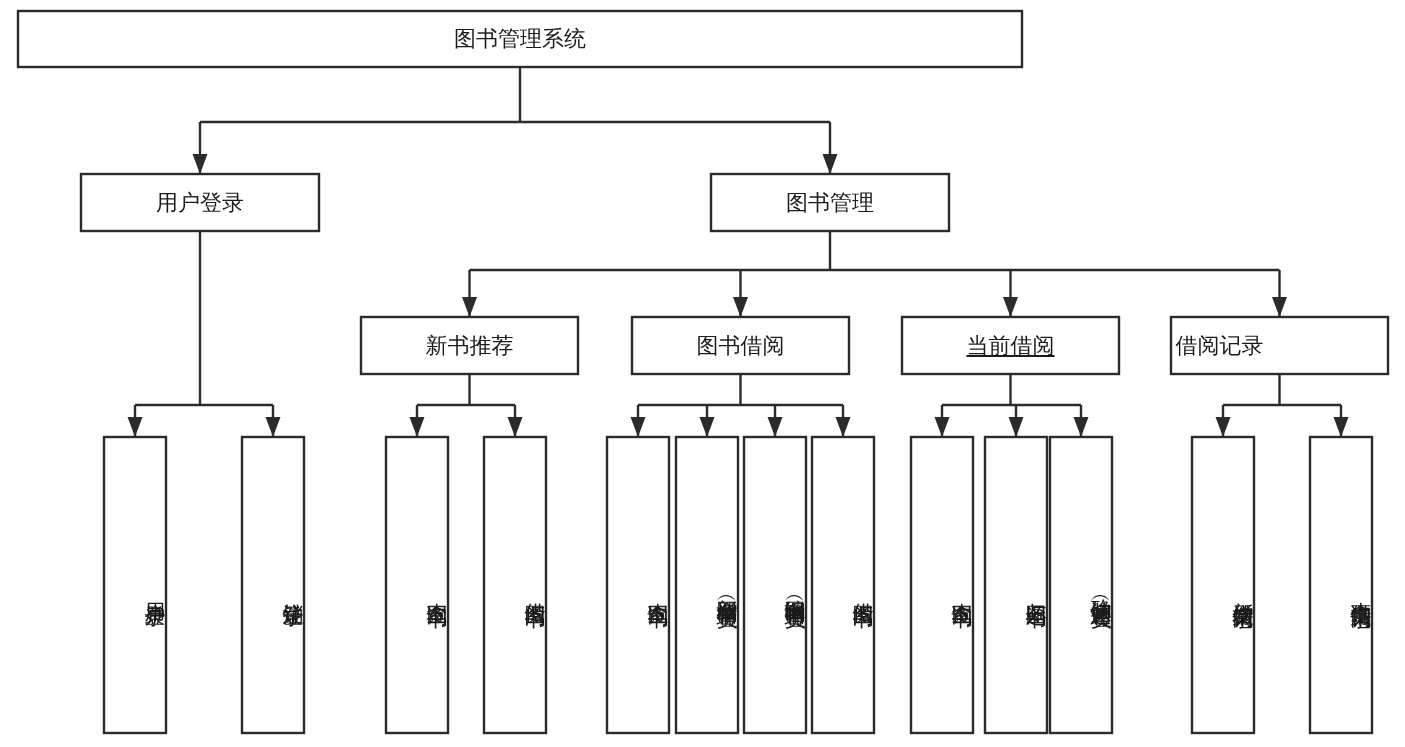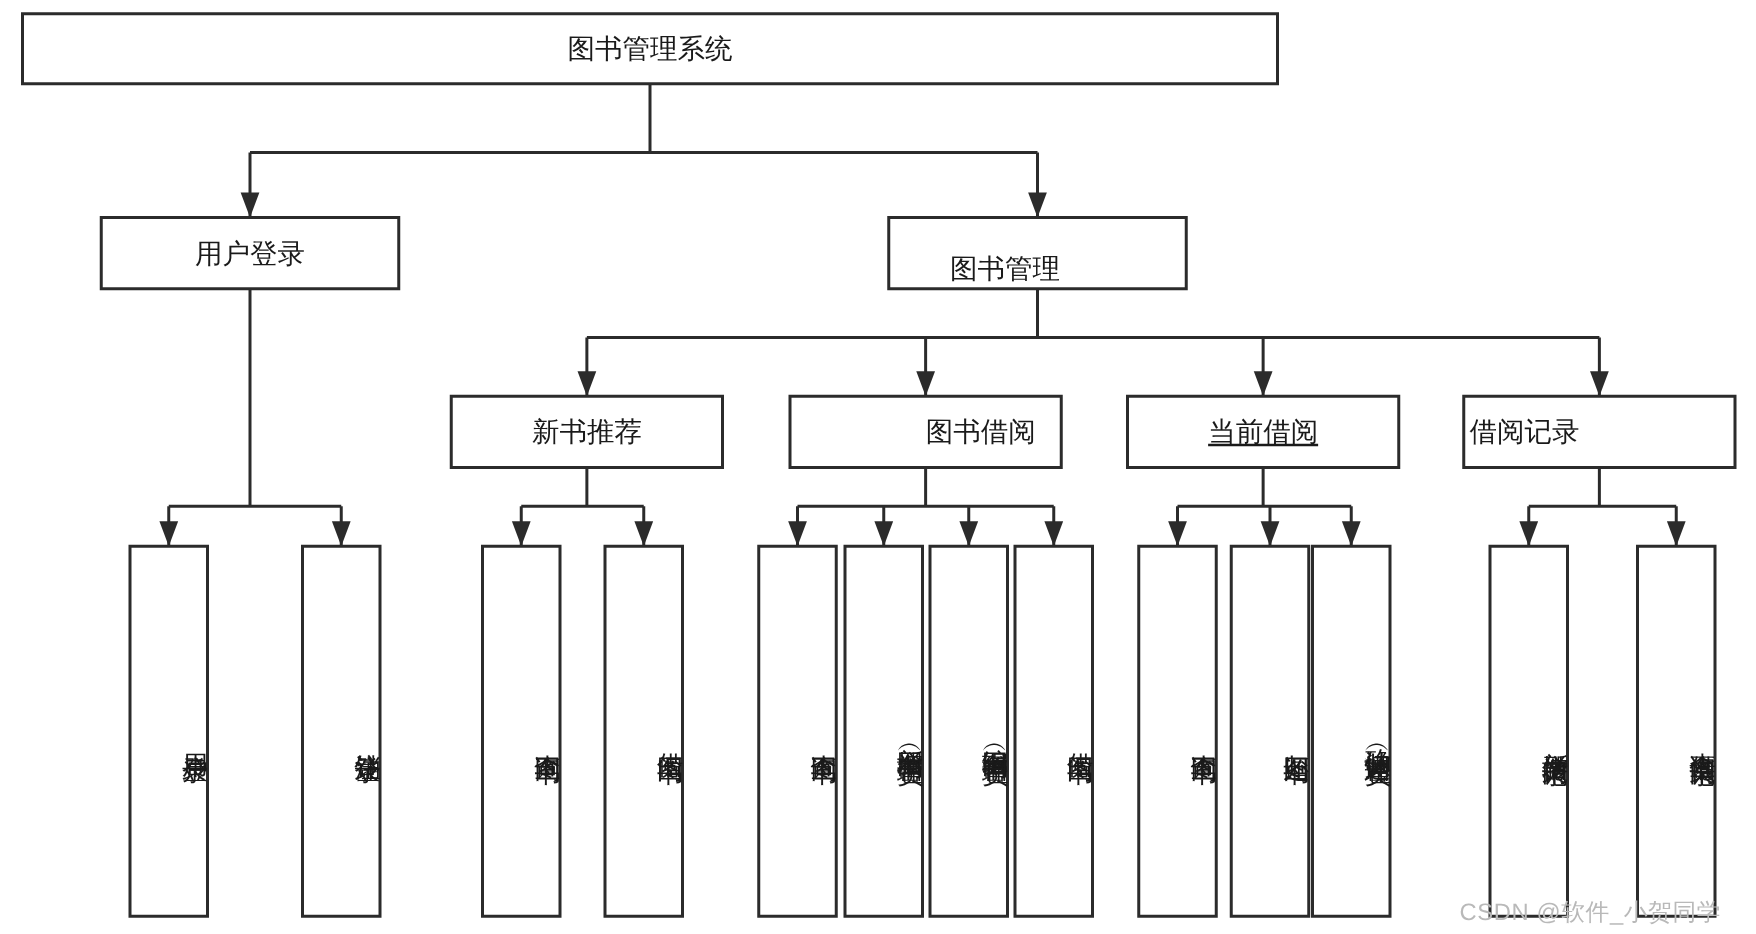--- a/index.html
+++ b/index.html
@@ -158,33 +158,32 @@
         <rect class="node-box" x="911" y="437" width="62" height="296"></rect>
         <rect class="node-box" x="985" y="437" width="62" height="296"></rect>
         <rect class="node-box" x="1050" y="437" width="62" height="296"></rect>
         <rect class="node-box" x="1192" y="437" width="62" height="296"></rect>
         <rect class="node-box" x="1310" y="437" width="62" height="296"></rect>
       </g>
   </svg>
   <div id="labels-layer">
       <div class="hlabel" style="left: 18px; top: 11px; width: 1004px; height: 56px;">图书管理系统</div>
       <div class="hlabel" style="left: 81px; top: 174px; width: 238px; height: 57px;">用户登录</div>
-      <div class="hlabel" style="left: 685px; top: 174px; width: 238px; height: 57px; margin-top: 12px;">图书管理</div>
+      <div class="hlabel" style="left: 711px; top: 174px; width: 238px; height: 57px;">图书管理</div>
       <div class="hlabel" style="left: 361px; top: 317px; width: 217px; height: 57px;">新书推荐</div>
-      <div class="hlabel" style="left: 632px; top: 317px; width: 217px; height: 57px; padding-left: 44px;">图书借阅</div>
+      <div class="hlabel" style="left: 632px; top: 317px; width: 217px; height: 57px;">图书借阅</div>
       <div class="hlabel" style="left: 902px; top: 317px; width: 217px; height: 57px; text-decoration: underline;">当前借阅</div>
       <div class="hlabel" style="left: 1111px; top: 317px; width: 217px; height: 57px;">借阅记录</div>
       <div class="vlabel" style="left: 104px; top: 449px; width: 62px; height: 280px;">用户登录</div>
       <div class="vlabel" style="left: 242px; top: 449px; width: 62px; height: 280px;">注销登录</div>
       <div class="vlabel" style="left: 386px; top: 449px; width: 62px; height: 280px;">查询图书</div>
       <div class="vlabel" style="left: 484px; top: 449px; width: 62px; height: 280px;">借阅图书</div>
       <div class="vlabel" style="left: 607px; top: 449px; width: 62px; height: 280px;">查询图书</div>
       <div class="vlabel" style="left: 676px; top: 449px; width: 62px; height: 280px;">新增图书（管理员）</div>
       <div class="vlabel" style="left: 744px; top: 449px; width: 62px; height: 280px;">编辑图书（管理员）</div>
       <div class="vlabel" style="left: 812px; top: 449px; width: 62px; height: 280px;">借阅图书</div>
       <div class="vlabel" style="left: 911px; top: 449px; width: 62px; height: 280px;">查询图书</div>
       <div class="vlabel" style="left: 985px; top: 449px; width: 62px; height: 280px;">归还图书</div>
       <div class="vlabel" style="left: 1050px; top: 449px; width: 62px; height: 280px;">确认归还（管理员）</div>
       <div class="vlabel" style="left: 1192px; top: 449px; width: 62px; height: 280px;">新增借阅记录</div>
       <div class="vlabel" style="left: 1310px; top: 449px; width: 62px; height: 280px;">查询借阅记录</div>
     </div>
-  <div class="watermark">CSDN @软件_小贺同学</div>
 </div>
 
 </body></html>

